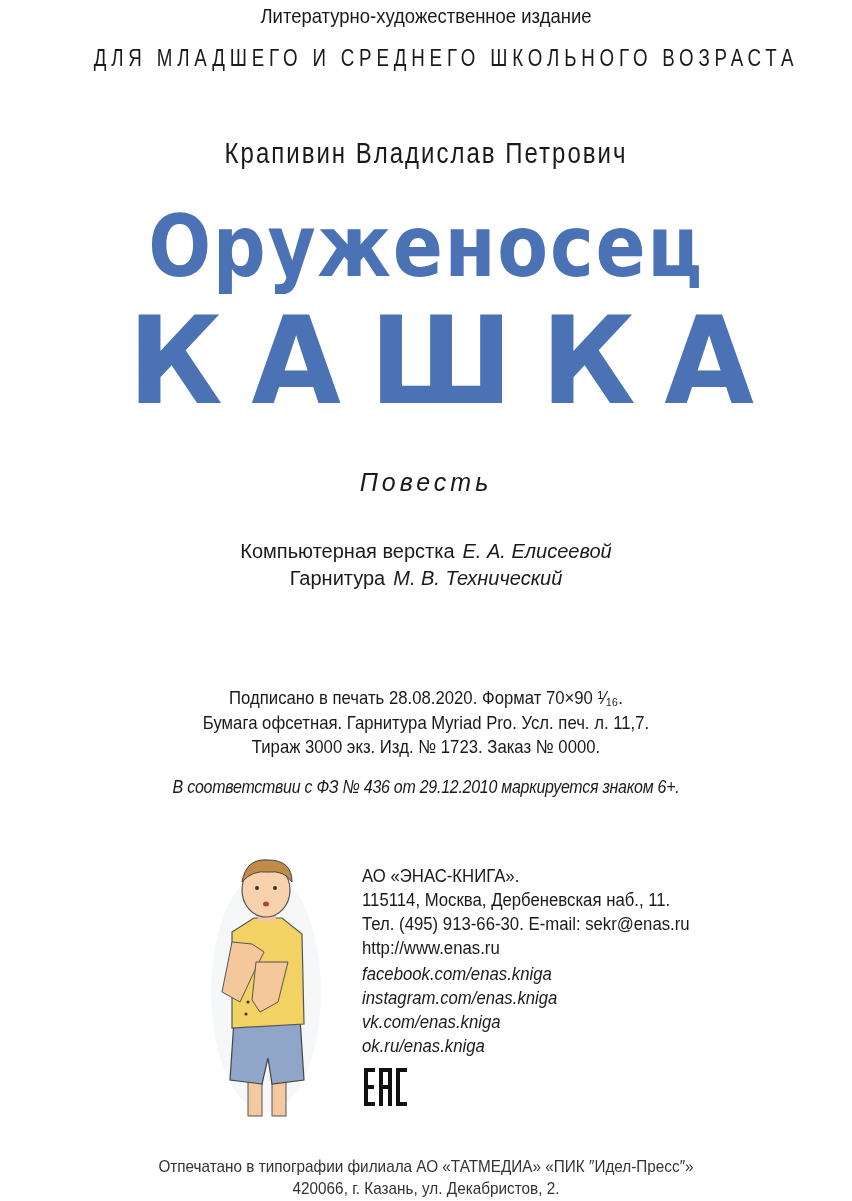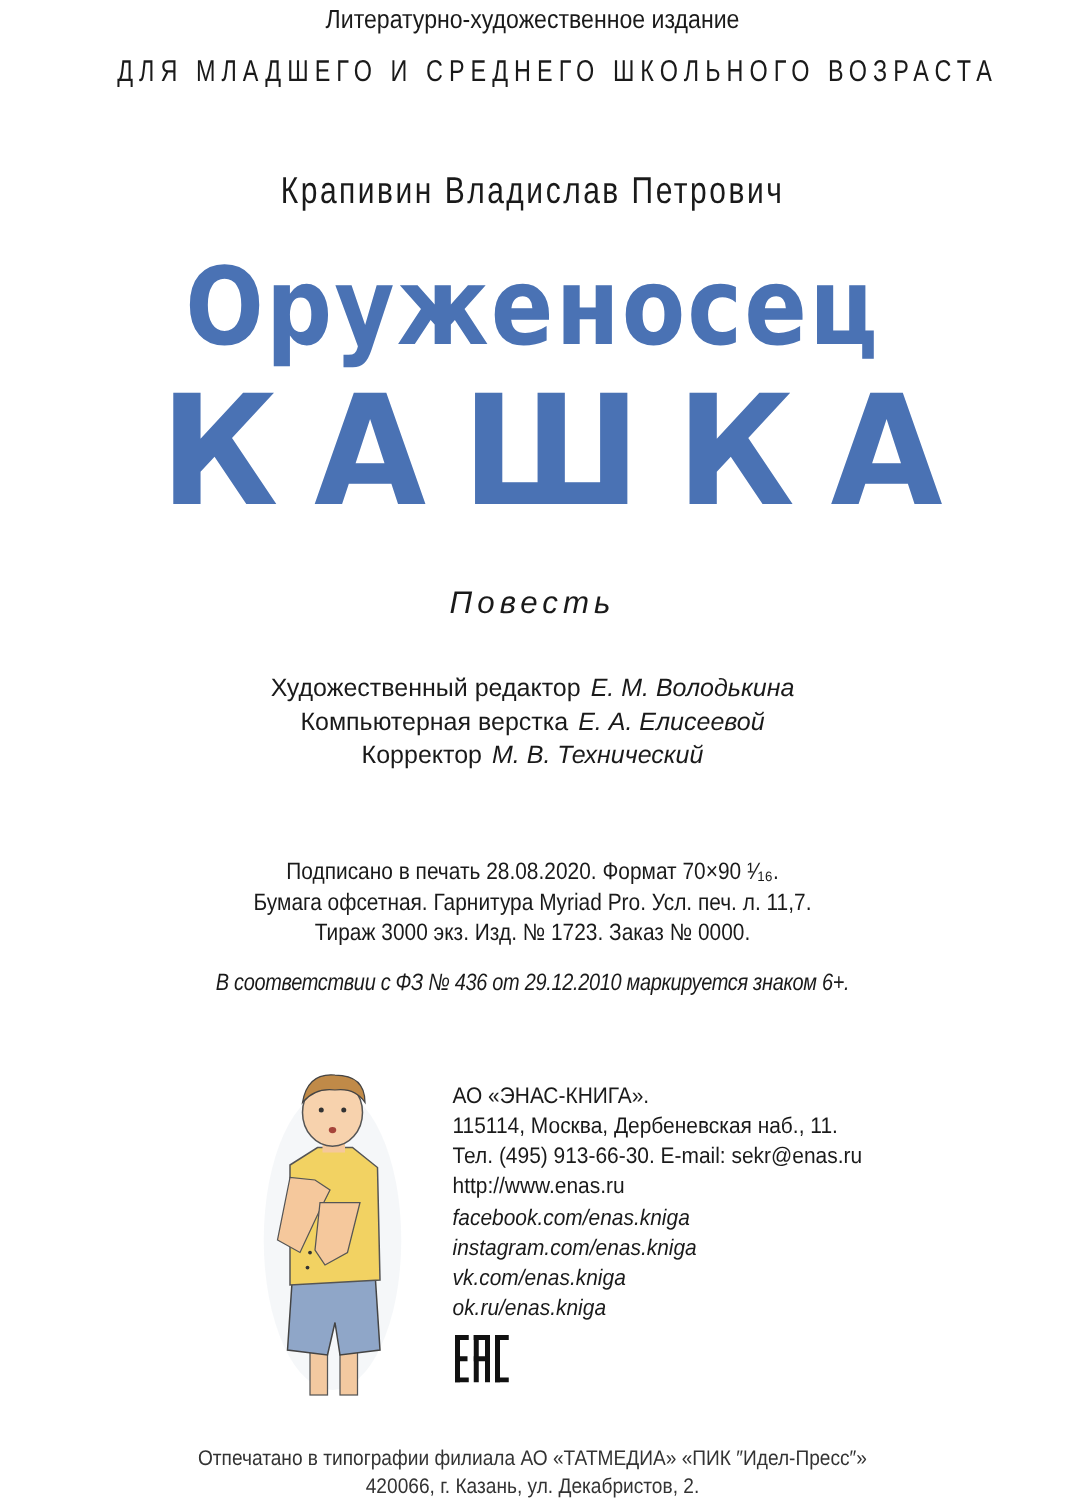--- a/index.html
+++ b/index.html
@@ -38,23 +38,22 @@
 
 <div class="abs center edition-type">Литературно-художественное  издание</div>
 <div class="abs center age-group">ДЛЯ МЛАДШЕГО И СРЕДНЕГО ШКОЛЬНОГО ВОЗРАСТА</div>
 
 <div class="abs center author">Крапивин Владислав Петрович</div>
 <div class="abs center title1">Оруженосец</div>
 <div class="abs center title2">КАШКА</div>
 <div class="abs center genre">Повесть</div>
 
 <div class="abs center credits">
-  <span class="row"><span>Художественный редактор</span><span class="name">Е. М. Володькина</span></span>
   <span class="row"><span>Компьютерная верстка</span><span class="name">Е. А. Елисеевой</span></span>
-  <span class="row"><span>Корректор</span><span class="name">М. В. Технический</span></span>
+  <span class="row"><span>Гарнитура</span><span class="name">М. В. Технический</span></span>
 </div>
 
 <div class="abs center printinfo">
   <div>Подписано в печать 28.08.2020. Формат 70×90 ¹⁄₁₆.</div>
   <div>Бумага офсетная. Гарнитура Myriad Pro. Усл. печ. л. 11,7.</div>
   <div>Тираж 3000 экз. Изд. № 1723. Заказ № 0000.</div>
 </div>
 
 <div class="abs center rating">В соответствии с ФЗ № 436 от 29.12.2010 маркируется знаком 6+.</div>
 

